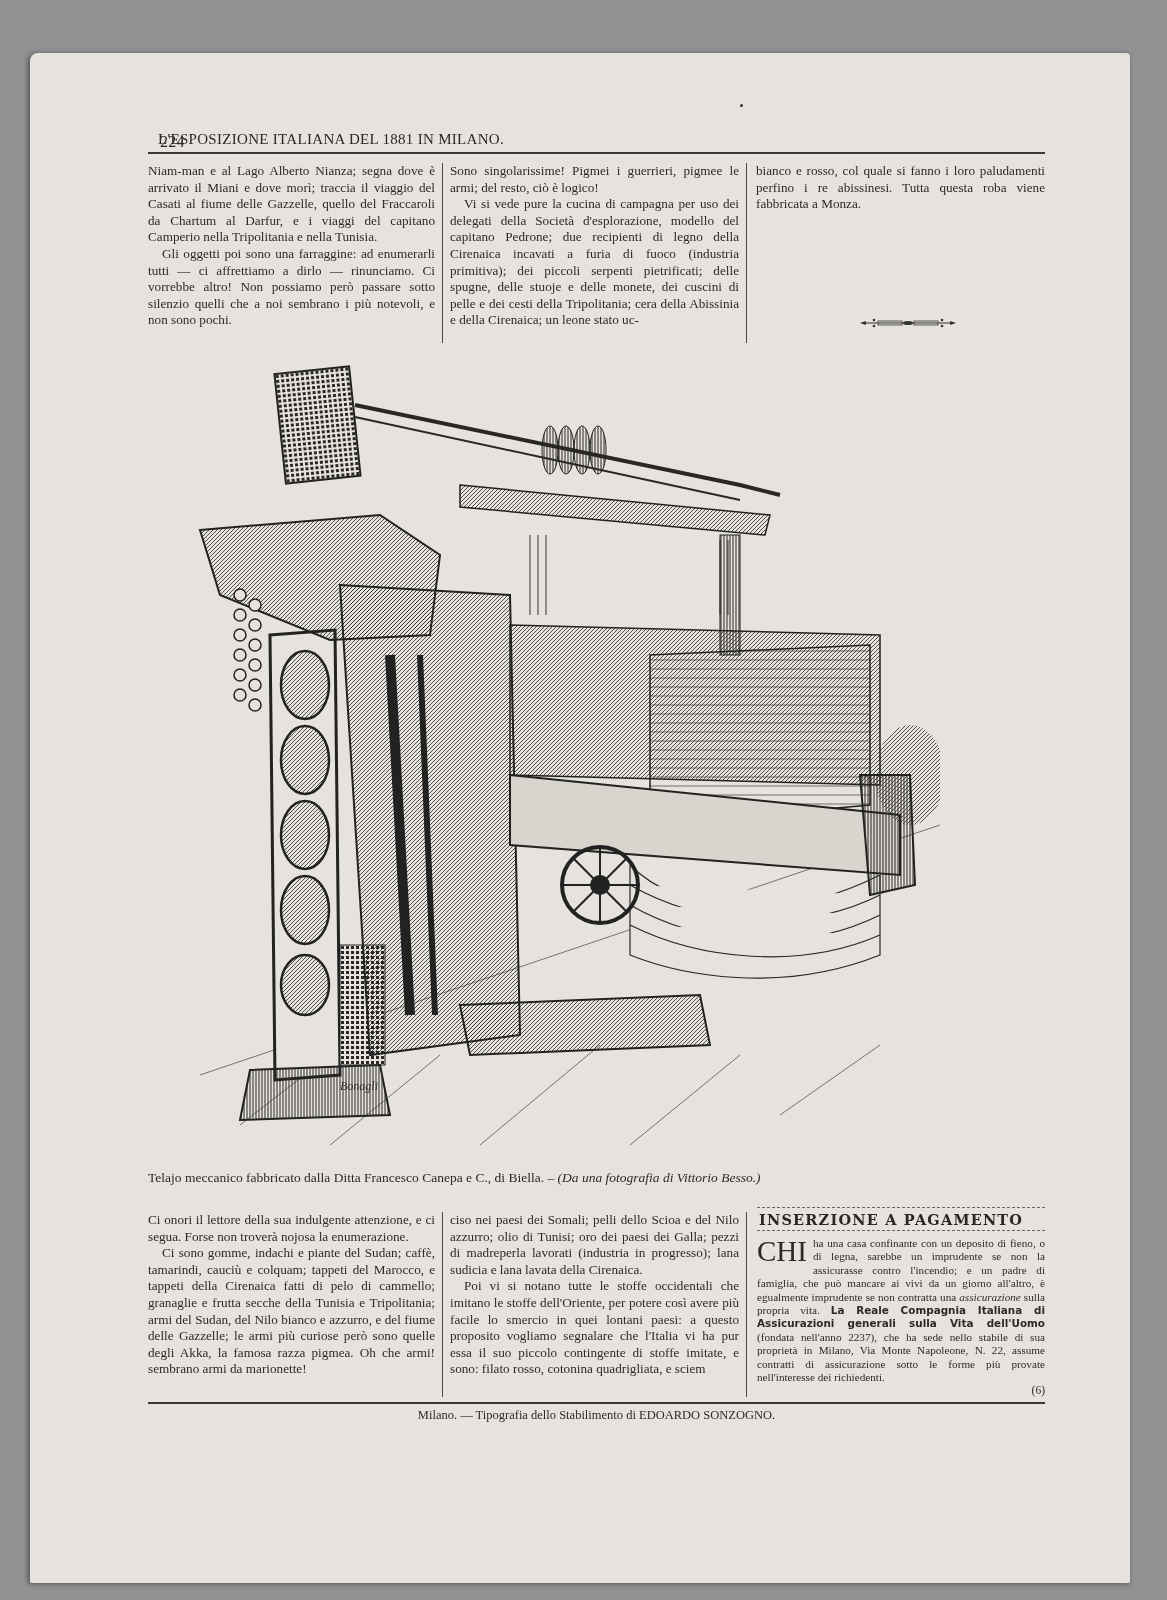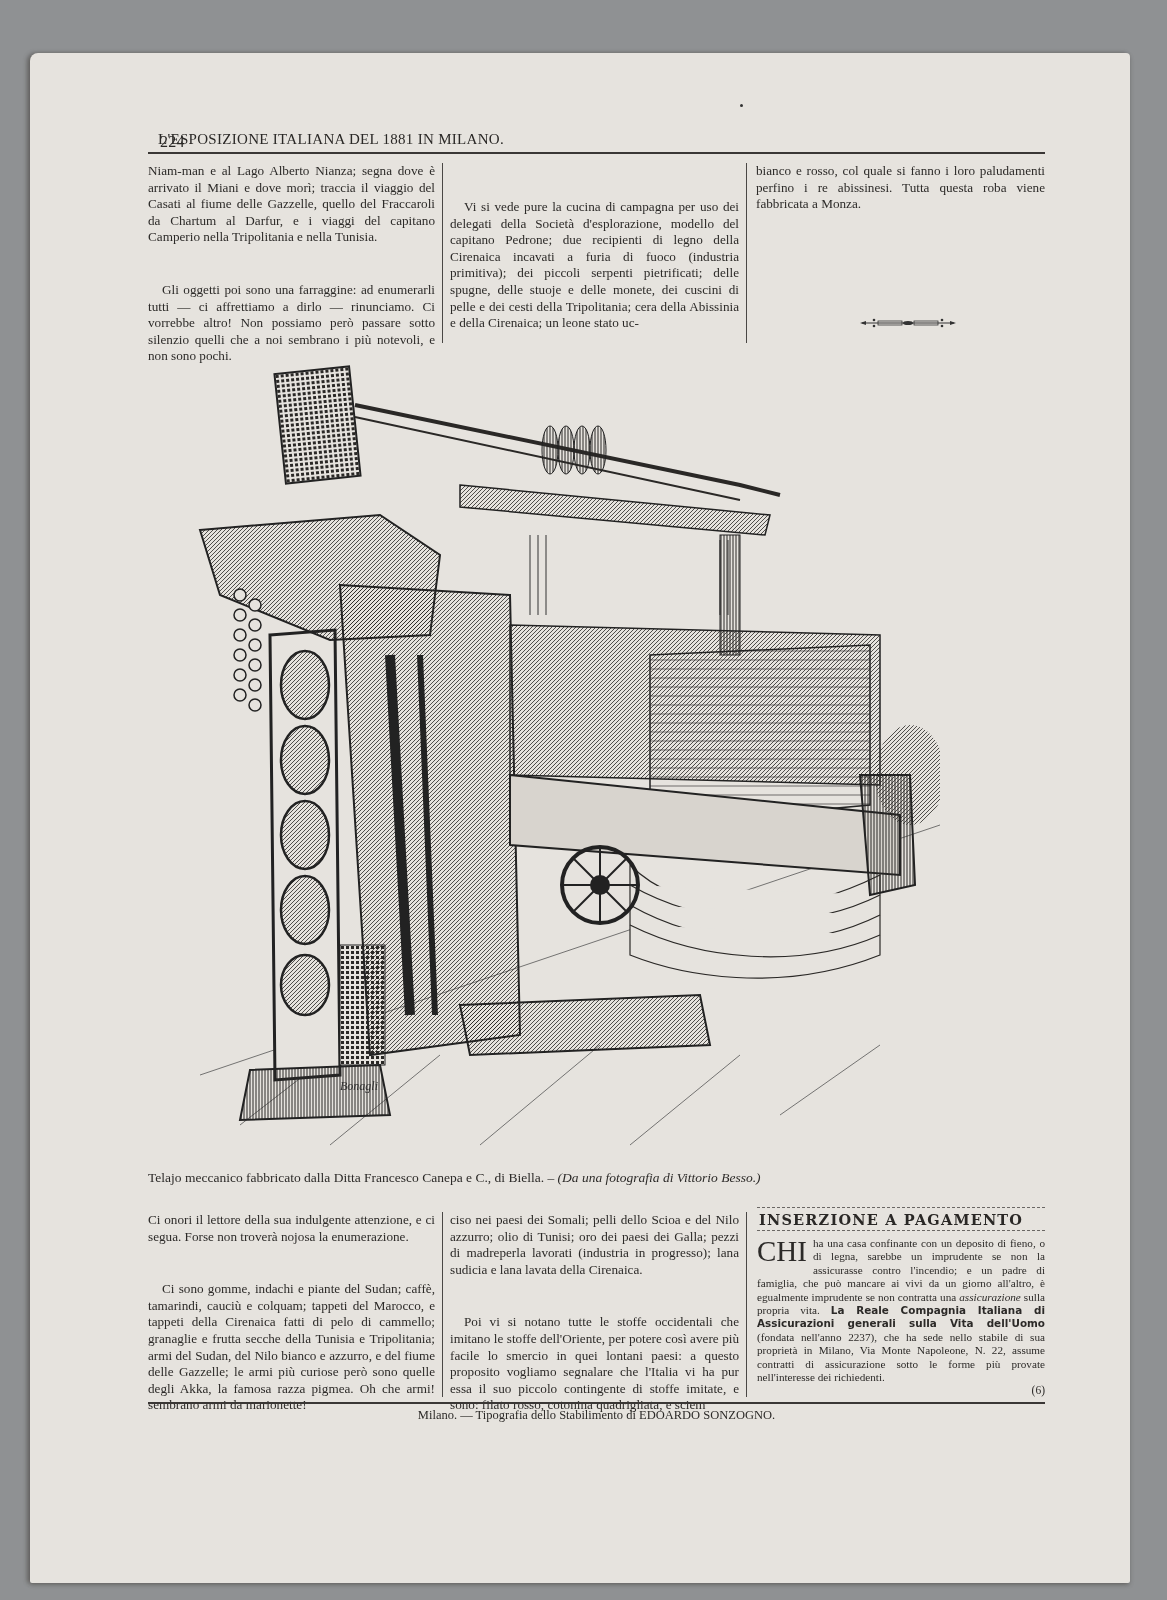--- a/index.html
+++ b/index.html
@@ -20,21 +20,21 @@
     font-size:15px; color:#2a2826; letter-spacing:.3px;
   }
   .running-head .pageno { position:absolute; left:2px; top:4px; font-size:16px; }
   .running-head .title { position:absolute; left:0; width:100%; text-align:left; top:2px; }
   .rule-top { position:absolute; left:148px; top:152px; width:897px; height:2px; background:#3a3735; }
   .col {
     position:absolute; font-size:13.2px; line-height:16.6px; color:#2c2a28;
     text-align:justify;
   }
   .col p { margin:0; text-indent:0; }
-  .col p.ind { text-indent:14px;margin-top:36px; }
+  .col p.ind { text-indent:14px; }
   .vrule { position:absolute; width:1px; background:#4a4745; }
   .ornament { position:absolute; left:860px; top:318px; width:96px; height:10px; }
   .illustration {
     position:absolute; left:180px; top:355px; width:760px; height:800px;
   }
   .caption {
     position:absolute; left:148px; top:1170px; width:897px; text-align:left;
     font-size:13.5px; color:#2c2a28;
   }
   .caption em { font-style:italic; }
@@ -67,20 +67,21 @@
   <span class="title">L'ESPOSIZIONE ITALIANA DEL 1881 IN MILANO.</span>
 </div>
 <div class="rule-top"></div>
 
 <div class="col" style="left:148px; top:163px; width:287px;">
   <p>Niam-man e al Lago Alberto Nianza; segna dove è arrivato il Miani e dove morì; traccia il viaggio del Casati al fiume delle Gazzelle, quello del Fraccaroli da Chartum al Darfur, e i viaggi del capitano Camperio nella Tripolitania e nella Tunisia.</p>
   <p class="ind">Gli oggetti poi sono una farraggine: ad enumerarli tutti — ci affrettiamo a dirlo — rinunciamo. Ci vorrebbe altro! Non possiamo però passare sotto silenzio quelli che a noi sembrano i più notevoli, e non sono pochi.</p>
 </div>
 <div class="vrule" style="left:442px; top:163px; height:180px;"></div>
 <div class="col" style="left:450px; top:163px; width:289px;">
+  <p>Sono singolarissime! Pigmei i guerrieri, pigmee le armi; del resto, ciò è logico!</p>
   <p class="ind">Vi si vede pure la cucina di campagna per uso dei delegati della Società d'esplorazione, modello del capitano Pedrone; due recipienti di legno della Cirenaica incavati a furia di fuoco (industria primitiva); dei piccoli serpenti pietrificati; delle spugne, delle stuoje e delle monete, dei cuscini di pelle e dei cesti della Tripolitania; cera della Abissinia e della Cirenaica; un leone stato uc-</p>
 </div>
 <div class="vrule" style="left:746px; top:163px; height:180px;"></div>
 <div class="col" style="left:756px; top:163px; width:289px;">
   <p>bianco e rosso, col quale si fanno i loro paludamenti perfino i re abissinesi. Tutta questa roba viene fabbricata a Monza.</p>
 </div>
 
 <svg class="ornament" viewBox="0 0 96 10">
   <line x1="2" y1="5" x2="94" y2="5" stroke="#333" stroke-width="1.2"></line>
   <rect x="18" y="3" width="24" height="4" fill="none" stroke="#333" stroke-width=".8"></rect>

